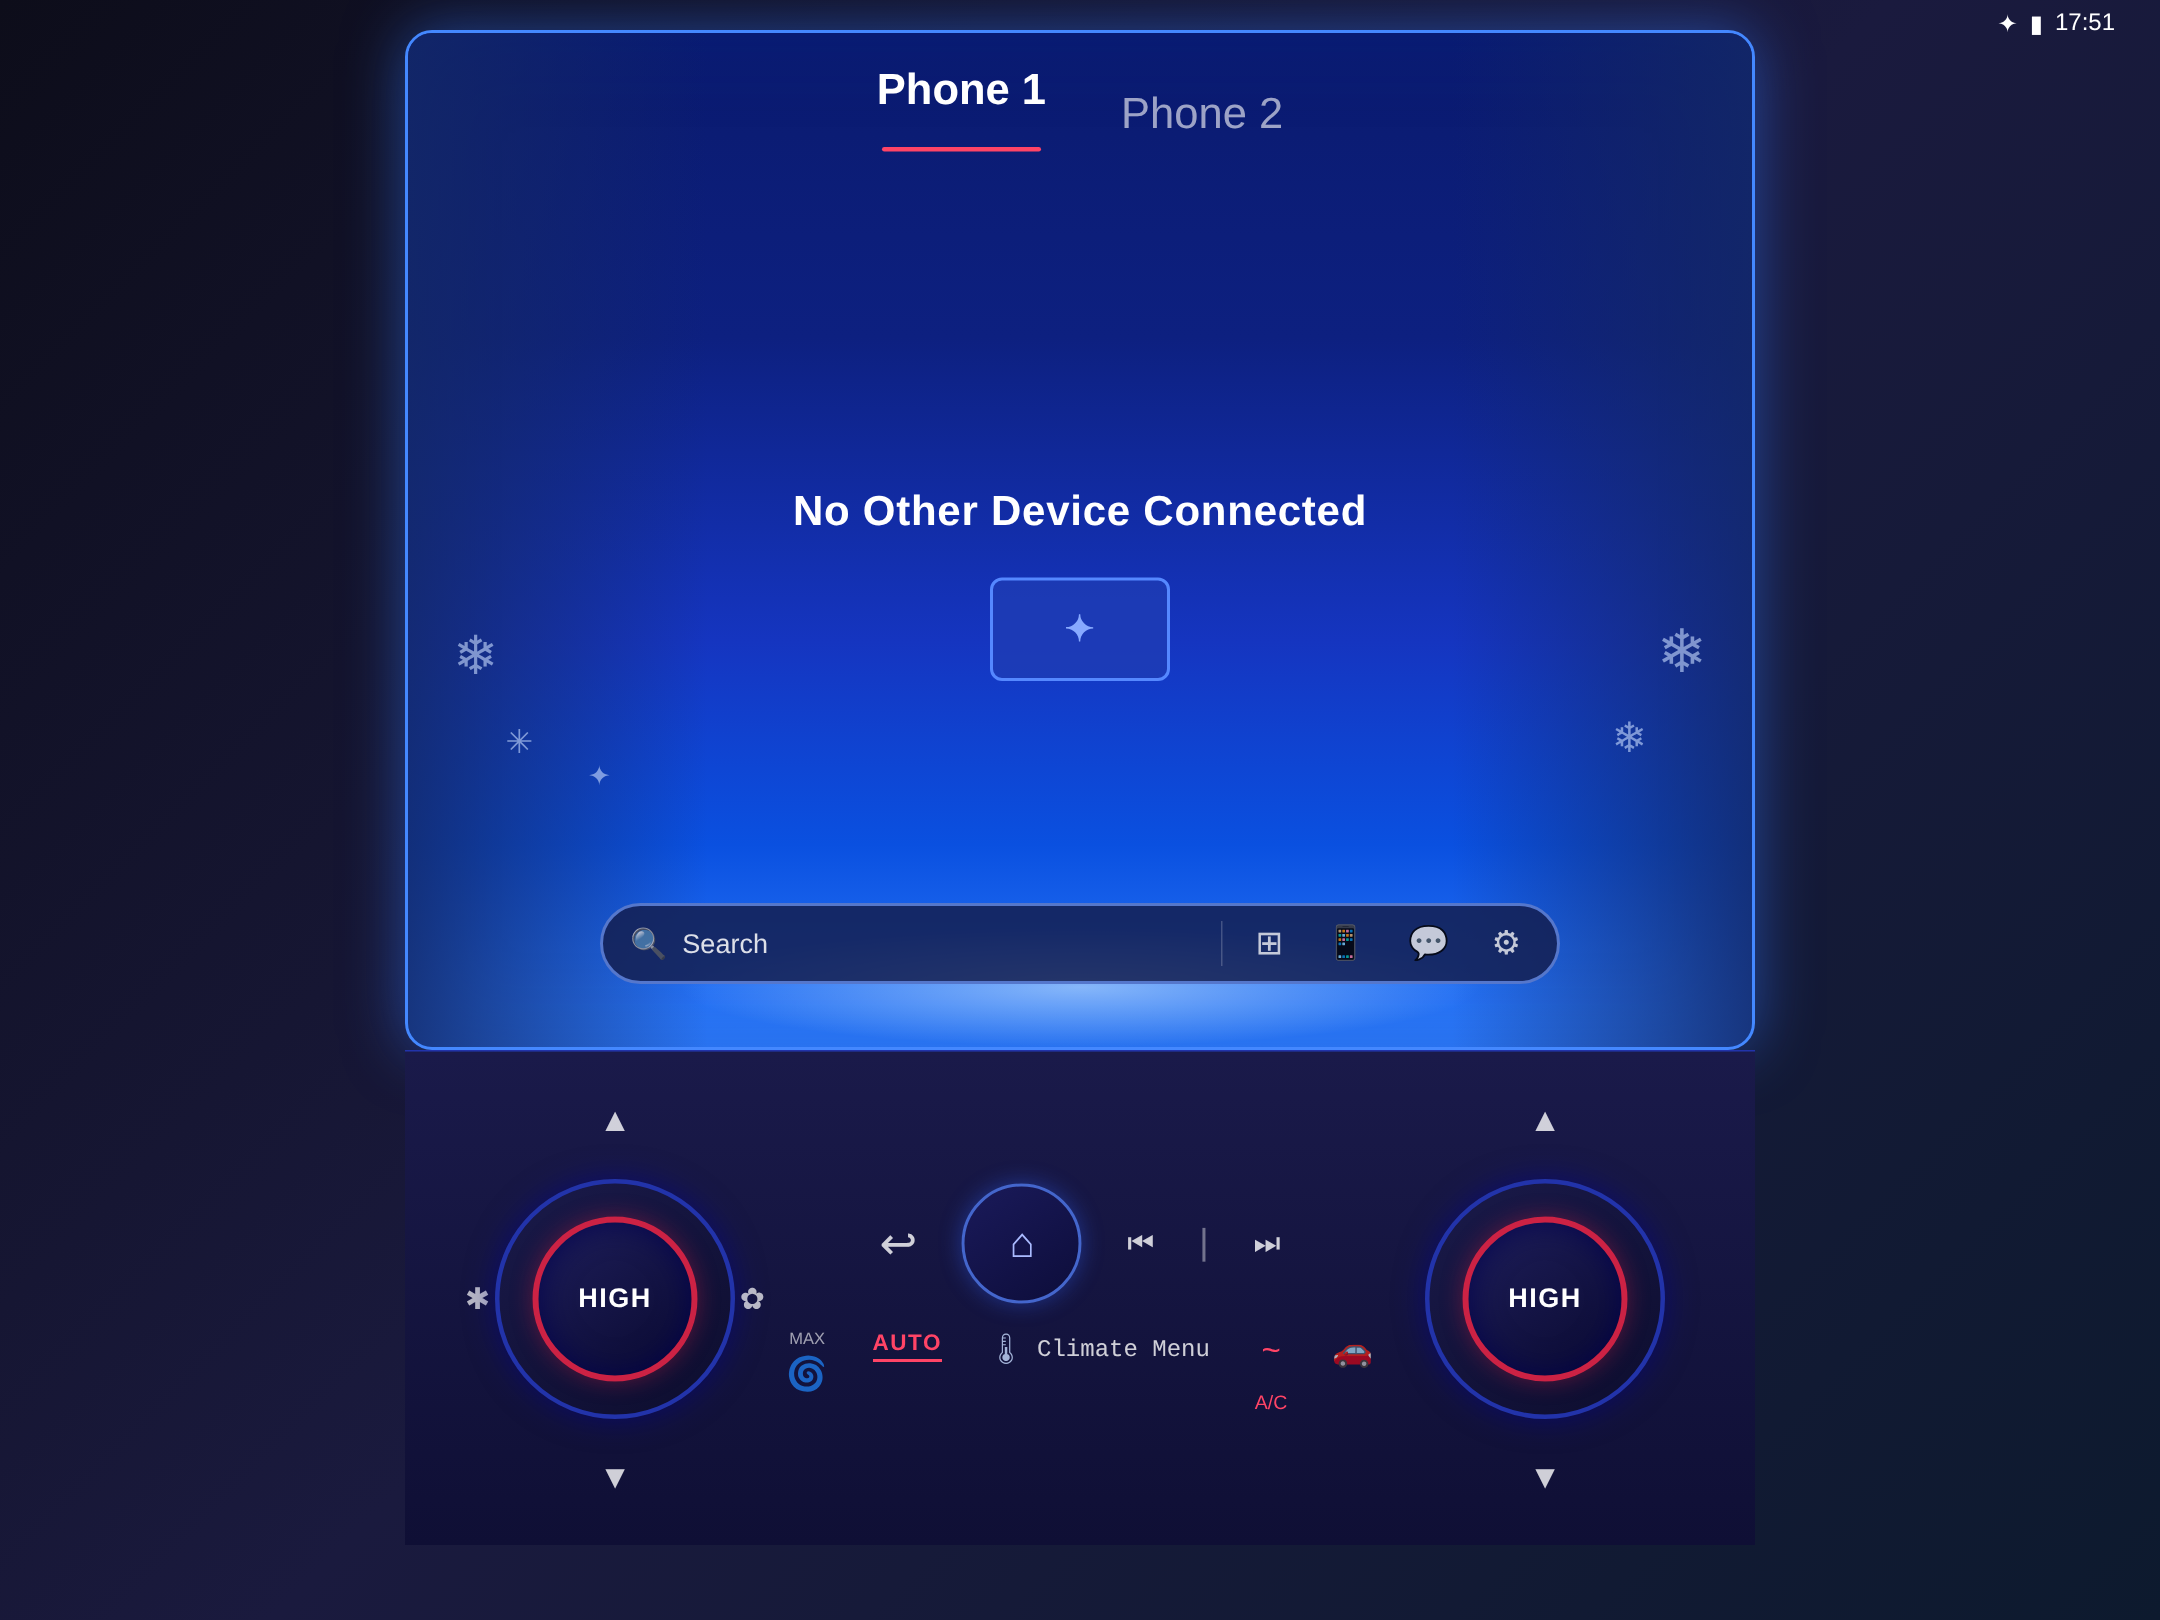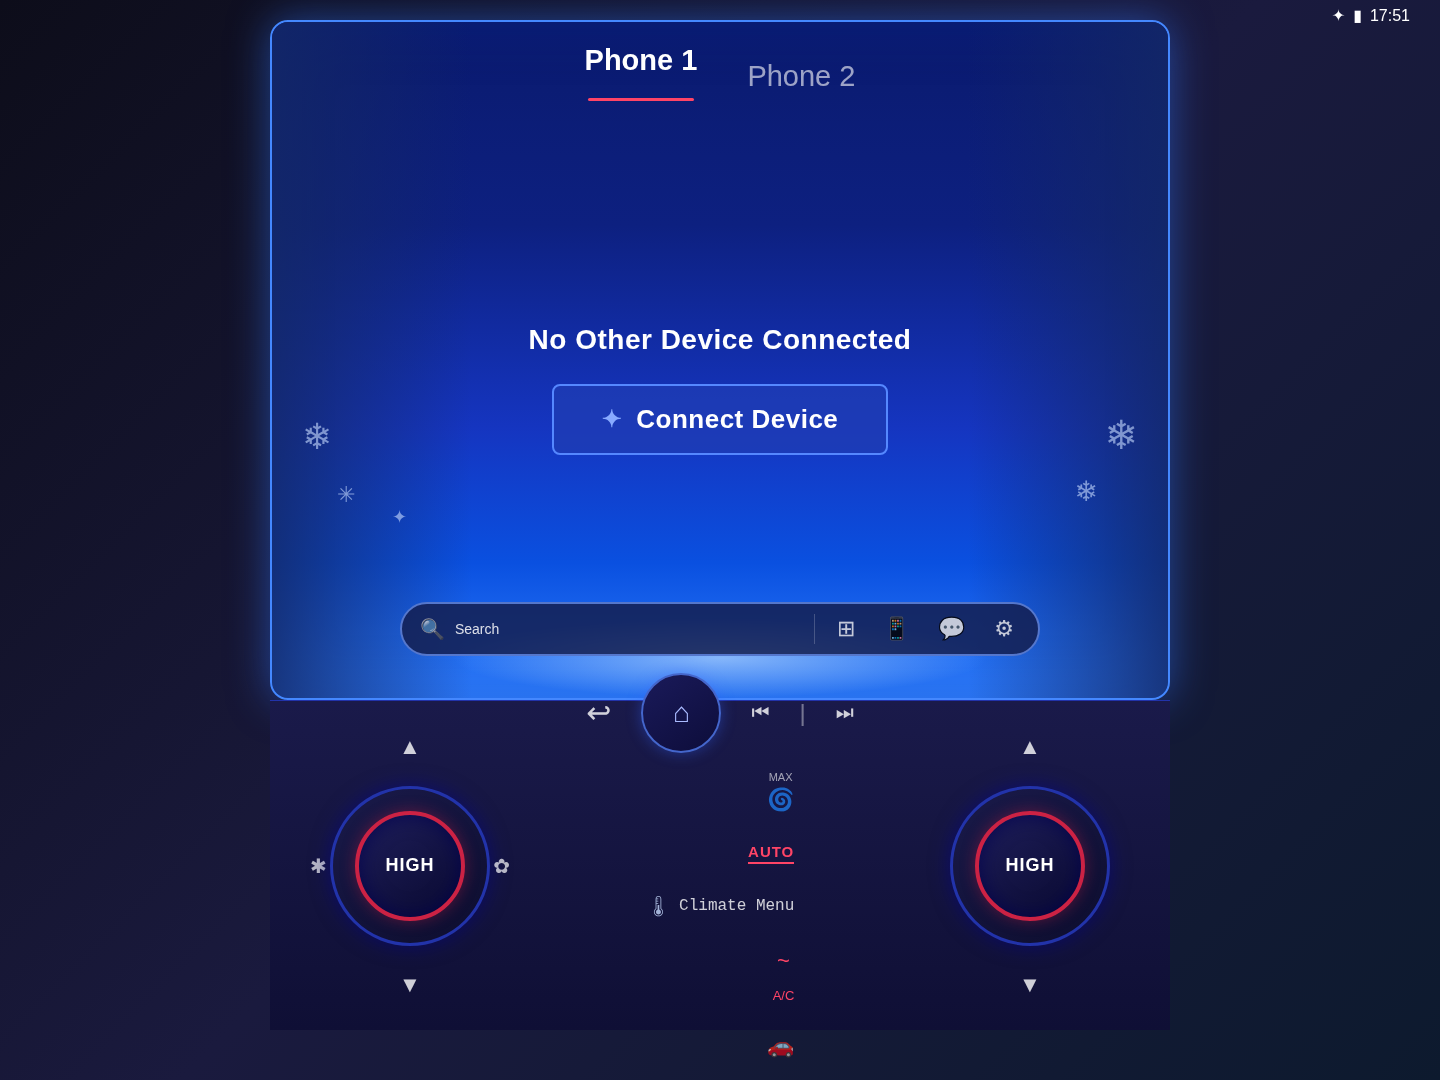--- a/index.html
+++ b/index.html
@@ -173,21 +173,21 @@
       border: none;
     }
 
     .search-icon-unicode {
       color: rgba(255,255,255,0.7);
       font-size: 20px;
     }
 
     .search-text {
       color: rgba(255,255,255,0.85);
-      font-size: 14px;
+      font-size: 18px;
     }
 
     .search-divider {
       width: 1px;
       height: 30px;
       background: rgba(255,255,255,0.2);
     }
 
     .search-bar-icon {
       color: rgba(255,255,255,0.75);
@@ -333,24 +333,23 @@
     }
 
     .media-separator {
       color: rgba(255,255,255,0.4);
       font-size: 24px;
     }
 
     
     .climate-row {
       display: flex;
-      align-items: flex-end;
+      align-items: flex-start;
       gap: 30px;
       margin-top: 4px;
-      flex-direction: column;
     }
 
     .climate-item {
       display: flex;
       flex-direction: column;
       align-items: center;
       gap: 4px;
       cursor: pointer;
     }
 
@@ -448,21 +447,20 @@
       <div class="phone-tab inactive">
         <span>Phone 2</span>
       </div>
     </div>
 
     <div class="content-area">
       <div class="no-device-text">No Other Device Connected</div>
 
       <button class="connect-device-btn">
         <span class="bt-symbol">✦</span>
-        <span>Connect Device</span>
       </button>
     </div>
 
     <div class="snowflake left-1">❄</div>
     <div class="snowflake left-2">✳</div>
     <div class="snowflake left-3">✦</div>
     <div class="snowflake right-1">❄</div>
     <div class="snowflake right-2">❄</div>
 
     <div class="search-bar-row">

